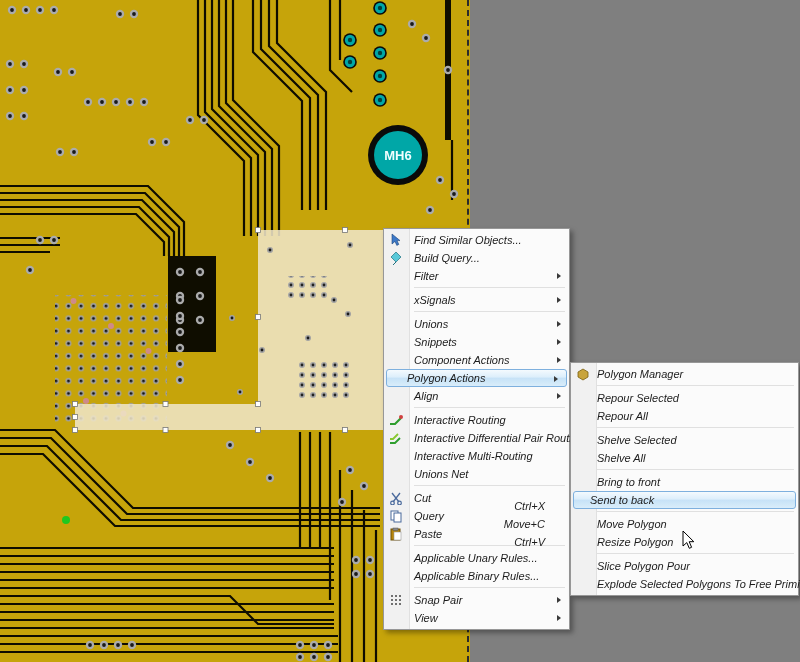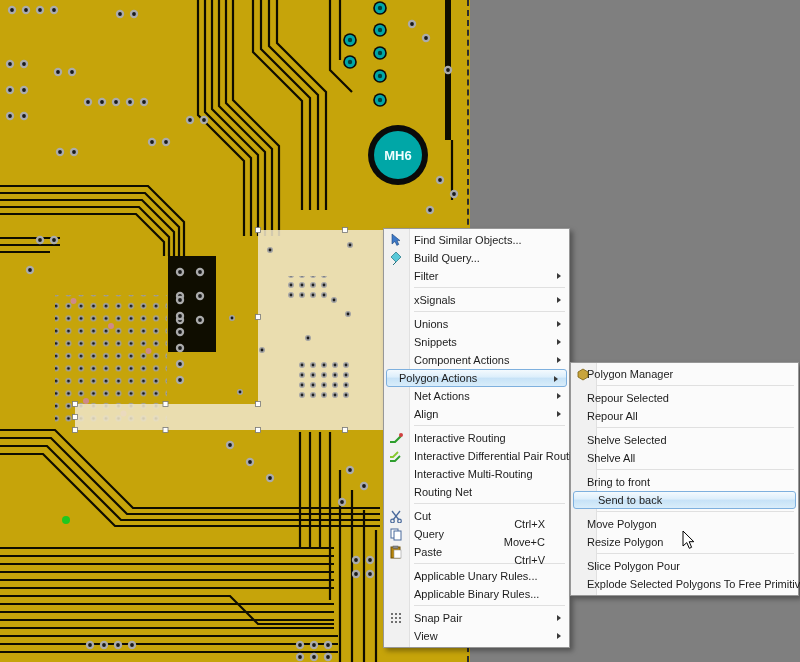--- a/index.html
+++ b/index.html
@@ -9,30 +9,30 @@
   #pcb-wrap { position:absolute; left:0; top:0; width:470px; height:662px; z-index:1; }
   #gray-panel { position:absolute; left:470px; top:0; width:330px; height:662px; background:#7F7F7F; z-index:2; }
   #board-edge { position:absolute; left:467px; top:0; height:662px; width:0; border-left:2px dashed #2B2B2B; z-index:3; }
 
   .menu { position:absolute; border:1px solid #979797; box-shadow:3px 3px 5px rgba(0,0,0,.35);
           padding:2px 0; font-size:11px; color:#1C1C1C;
           background:linear-gradient(90deg,#F1F1F1 0,#F1F1F1 25px,#E0E0E0 25px,#E0E0E0 26px,#FBFBFB 26px); }
   #context-menu { left:383px; top:228px; width:187px; z-index:10; }
   #polygon-submenu { left:570px; top:362px; width:229px; z-index:11; }
 
-  .mi { position:relative; height:18px; line-height:18px; padding-left:30px; padding-right:24px; white-space:nowrap; cursor:default; }
-  #polygon-submenu .mi { padding-left:16px; }
+  .mi { position:relative; height:18px; line-height:18px; padding-left:30px; padding-right:24px; white-space:nowrap; cursor:default;font-style:italic; }
+  #polygon-submenu .mi { padding-left:26px; }
   .mi .ic  { position:absolute; left:3px; top:1px; width:18px; height:16px; display:flex; align-items:center; justify-content:center; }
   .mi .sc  { position:absolute; right:24px; top:8px; }
   .mi .arr { position:absolute; right:8px; top:6px; width:0; height:0;
              border-left:4px solid #3A3A3A; border-top:3px solid transparent; border-bottom:3px solid transparent; }
   .mi.hl { background:linear-gradient(180deg,#F4FAFE 0%,#DCEEFB 45%,#C6E2F7 50%,#D9EDFA 100%);
            border:1px solid #7EB0DE; border-radius:3px; margin:0 2px; height:18px; line-height:16px;
-           padding-left:12px; padding-right:22px; }
-  #polygon-submenu .mi.hl { padding-left:24px; }
+           padding-left:20px; padding-right:22px; }
+  #polygon-submenu .mi.hl { padding-left:16px; }
   .msep { height:1px; background:#E0E0E0; margin:2px 4px 3px 30px; }
   #polygon-submenu .msep { margin-left:26px; }
 
   #mouse-cursor { position:absolute; left:682px; top:530px; z-index:20; }
 </style>
 </head>
 <body>
 
 <div id="pcb-wrap">
 <svg width="470" height="662" viewBox="0 0 470 662">
@@ -288,24 +288,20 @@
   </div>
   <div class="mi">
     <span class="lbl">Component Actions</span>
     <span class="arr"></span>
   </div>
   <div class="mi hl">
     <span class="lbl">Polygon Actions</span>
     <span class="arr"></span>
   </div>
   <div class="mi">
-    <span class="lbl">Net Actions</span>
-    <span class="arr"></span>
-  </div>
-  <div class="mi">
     <span class="lbl">Align</span>
     <span class="arr"></span>
   </div>
   <div class="msep"></div>
 
   <div class="mi">
     <span class="ic">
         <svg width="14" height="14">
           <path d="M1,11 L6,11 L12,5" stroke="#2E9E2E" stroke-width="2.2" fill="none"></path>
           <circle cx="12" cy="4" r="2" fill="#D04040"></circle>
@@ -319,21 +315,21 @@
           <path d="M1,12 L6,12 L11,7" stroke="#2E9E2E" stroke-width="1.8" fill="none"></path>
           <path d="M1,8 L4,8 L9,3" stroke="#88C830" stroke-width="1.8" fill="none"></path>
         </svg>
       </span>
     <span class="lbl">Interactive Differential Pair Routing</span>
   </div>
   <div class="mi">
     <span class="lbl">Interactive Multi-Routing</span>
   </div>
   <div class="mi">
-    <span class="lbl">Routing Net</span>
+    <span class="lbl">Unions Net</span>
   </div>
   <div class="msep"></div>
 
   <div class="mi">
     <span class="ic">
         <svg width="14" height="14">
           <line x1="3" y1="2" x2="10" y2="11" stroke="#4A6A9C" stroke-width="1.3"></line>
           <line x1="11" y1="2" x2="4" y2="11" stroke="#4A6A9C" stroke-width="1.3"></line>
           <circle cx="3.5" cy="12" r="1.8" fill="none" stroke="#4A6A9C" stroke-width="1.2"></circle>
           <circle cx="10.5" cy="12" r="1.8" fill="none" stroke="#4A6A9C" stroke-width="1.2"></circle>

